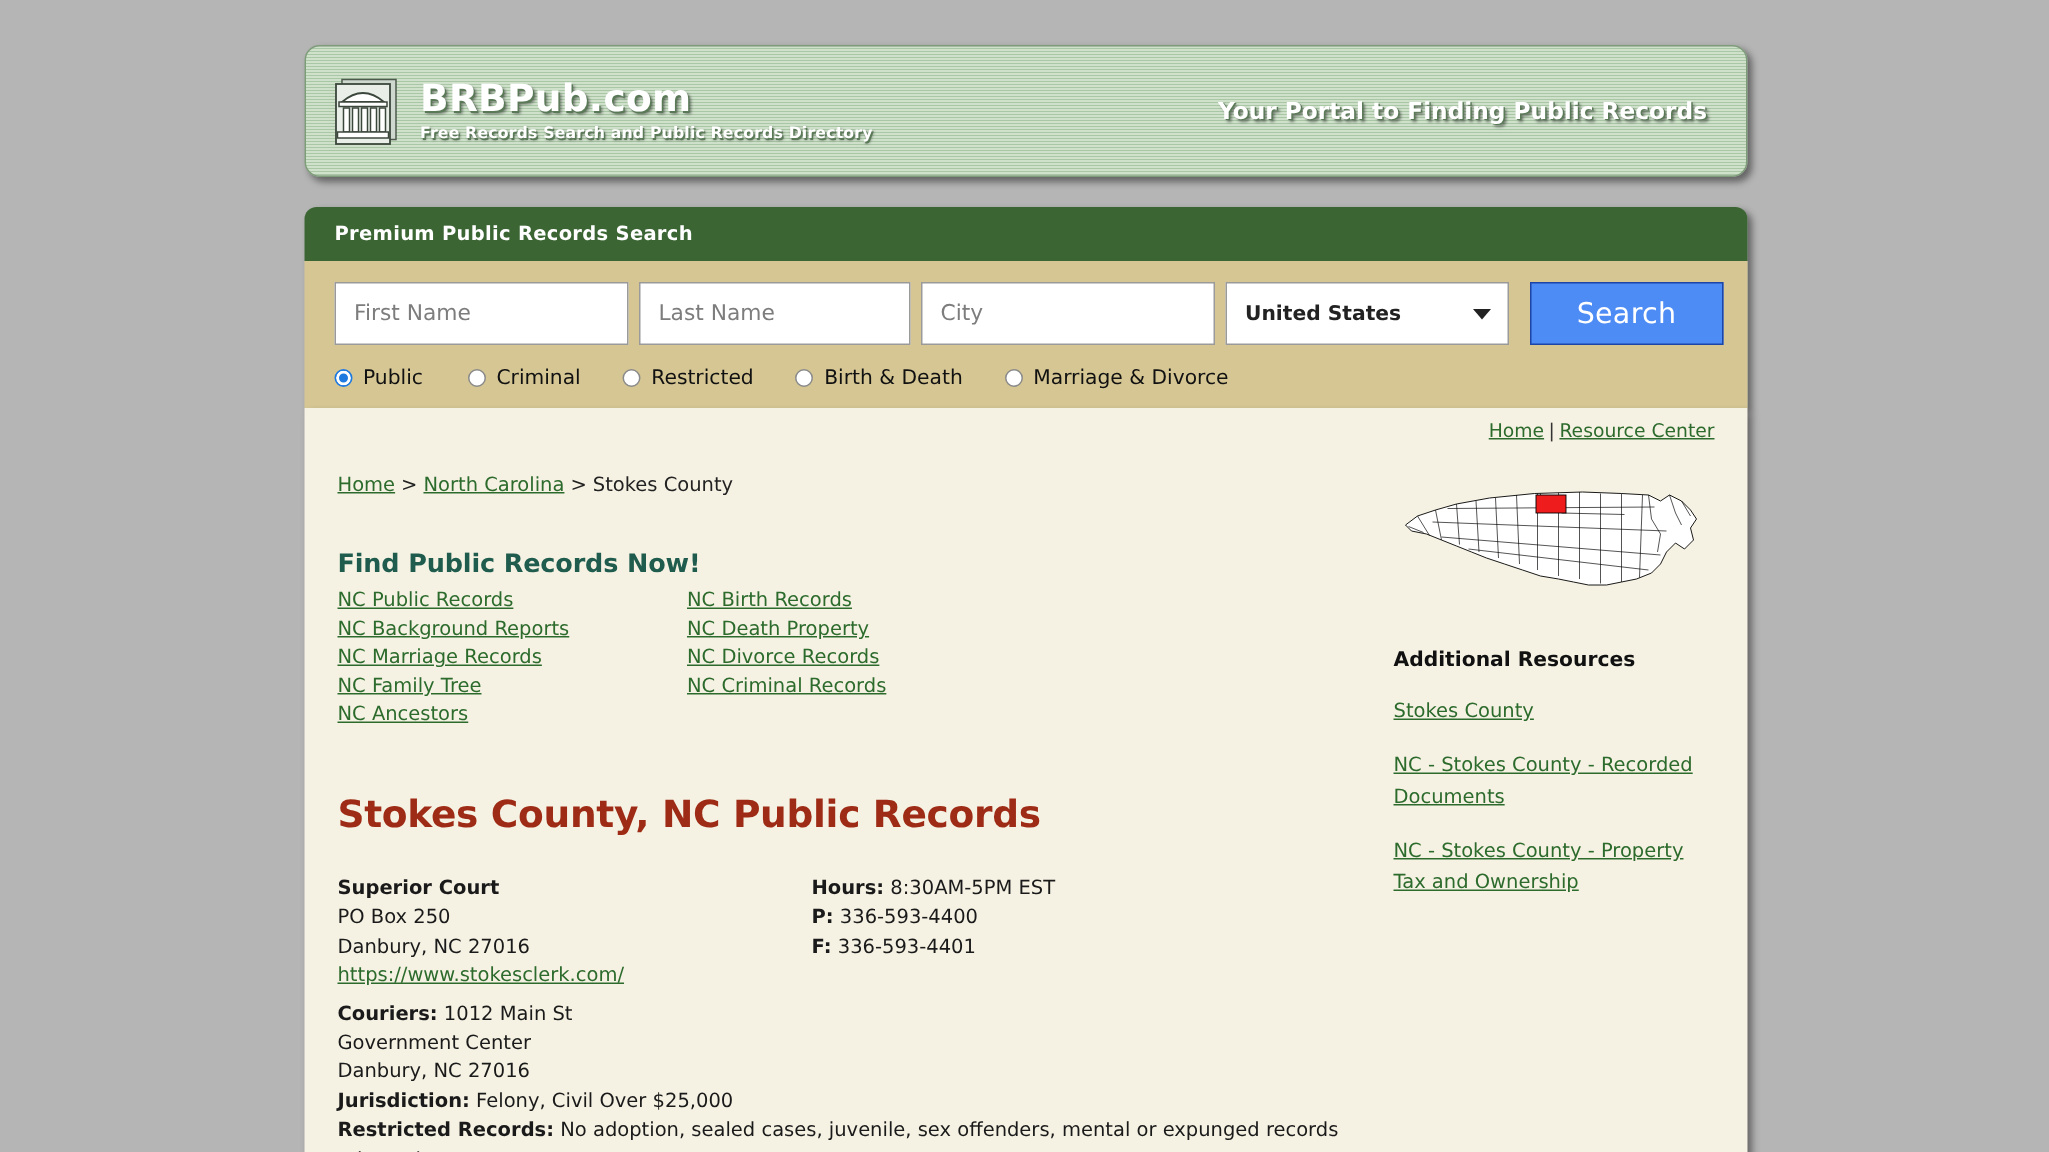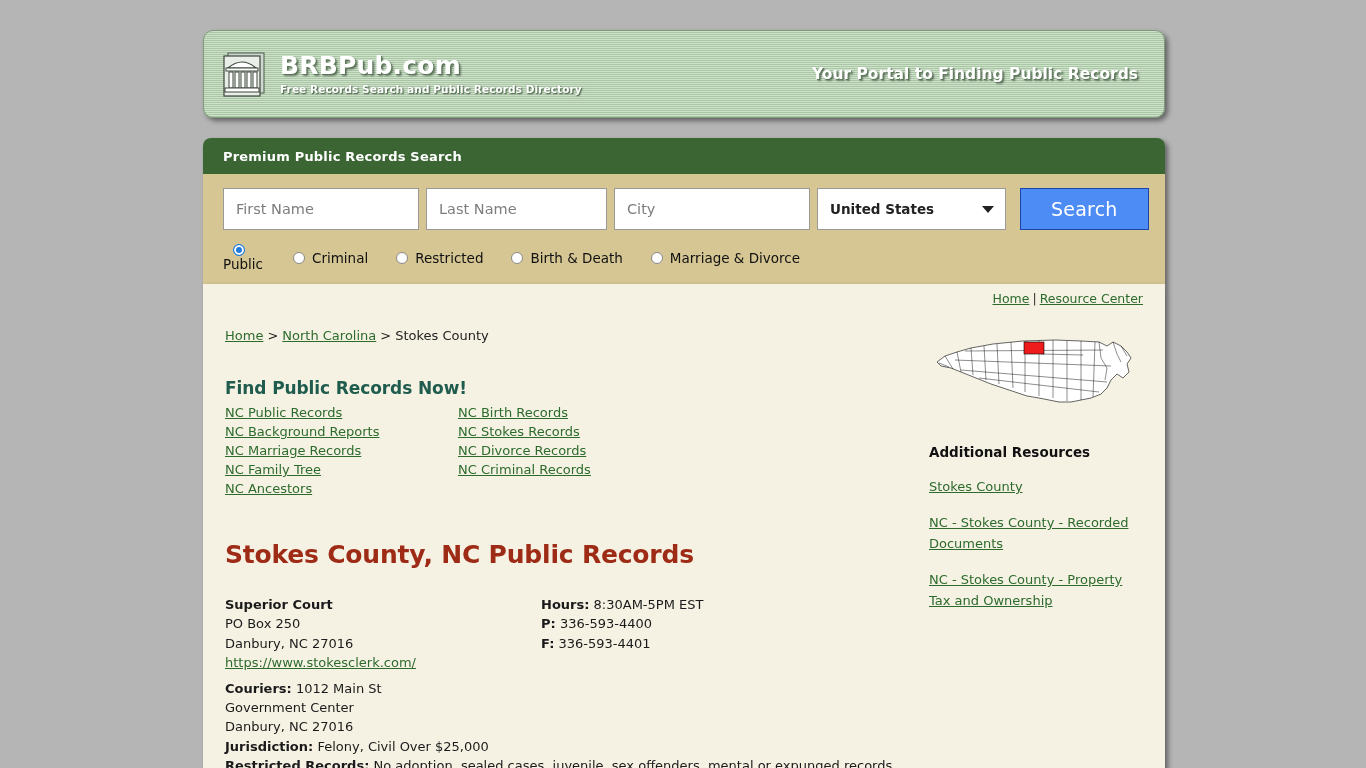--- a/index.html
+++ b/index.html
@@ -160,21 +160,21 @@
     gap: 0;
   }
   .radio-item {
     display: flex;
     align-items: center;
     margin-right: 28px;
     font-size: 13.5px;
     color: #111;
     cursor: pointer;
   }
-  .radio-item:nth-child(1) { margin-right: 30px; flex-direction: column; }
+  .radio-item:nth-child(1) { margin-right: 30px; }
   .rdot {
     width: 12px; height: 12px;
     border-radius: 50%;
     background: #fff;
     border: 1px solid #8a8a8a;
     margin-right: 7px;
     position: relative;
     flex: 0 0 12px;
   }
   .rdot.on { background: #1f7ae0; border-color: #1f7ae0; box-shadow: inset 0 0 0 2px #fff; }
@@ -336,21 +336,21 @@
         <div class="crumb">
           <a class="link" href="#">Home</a><span class="gt">&gt;</span><a class="link" href="#">North Carolina</a><span class="gt">&gt;</span><span>Stokes County</span>
         </div>
 
         <div class="h-find">Find Public Records Now!</div>
 
         <div class="link-grid">
           <a class="link" href="#">NC Public Records</a>
           <a class="link" href="#">NC Birth Records</a>
           <a class="link" href="#">NC Background Reports</a>
-          <a class="link" href="#">NC Stokes Records</a>
+          <a class="link" href="#">NC Death Property</a>
           <a class="link" href="#">NC Marriage Records</a>
           <a class="link" href="#">NC Divorce Records</a>
           <a class="link" href="#">NC Family Tree</a>
           <a class="link" href="#">NC Criminal Records</a>
           <a class="link" href="#">NC Ancestors</a>
         </div>
 
         <div class="h-main">Stokes County, NC Public Records</div>
 
         <div class="info-cols">

